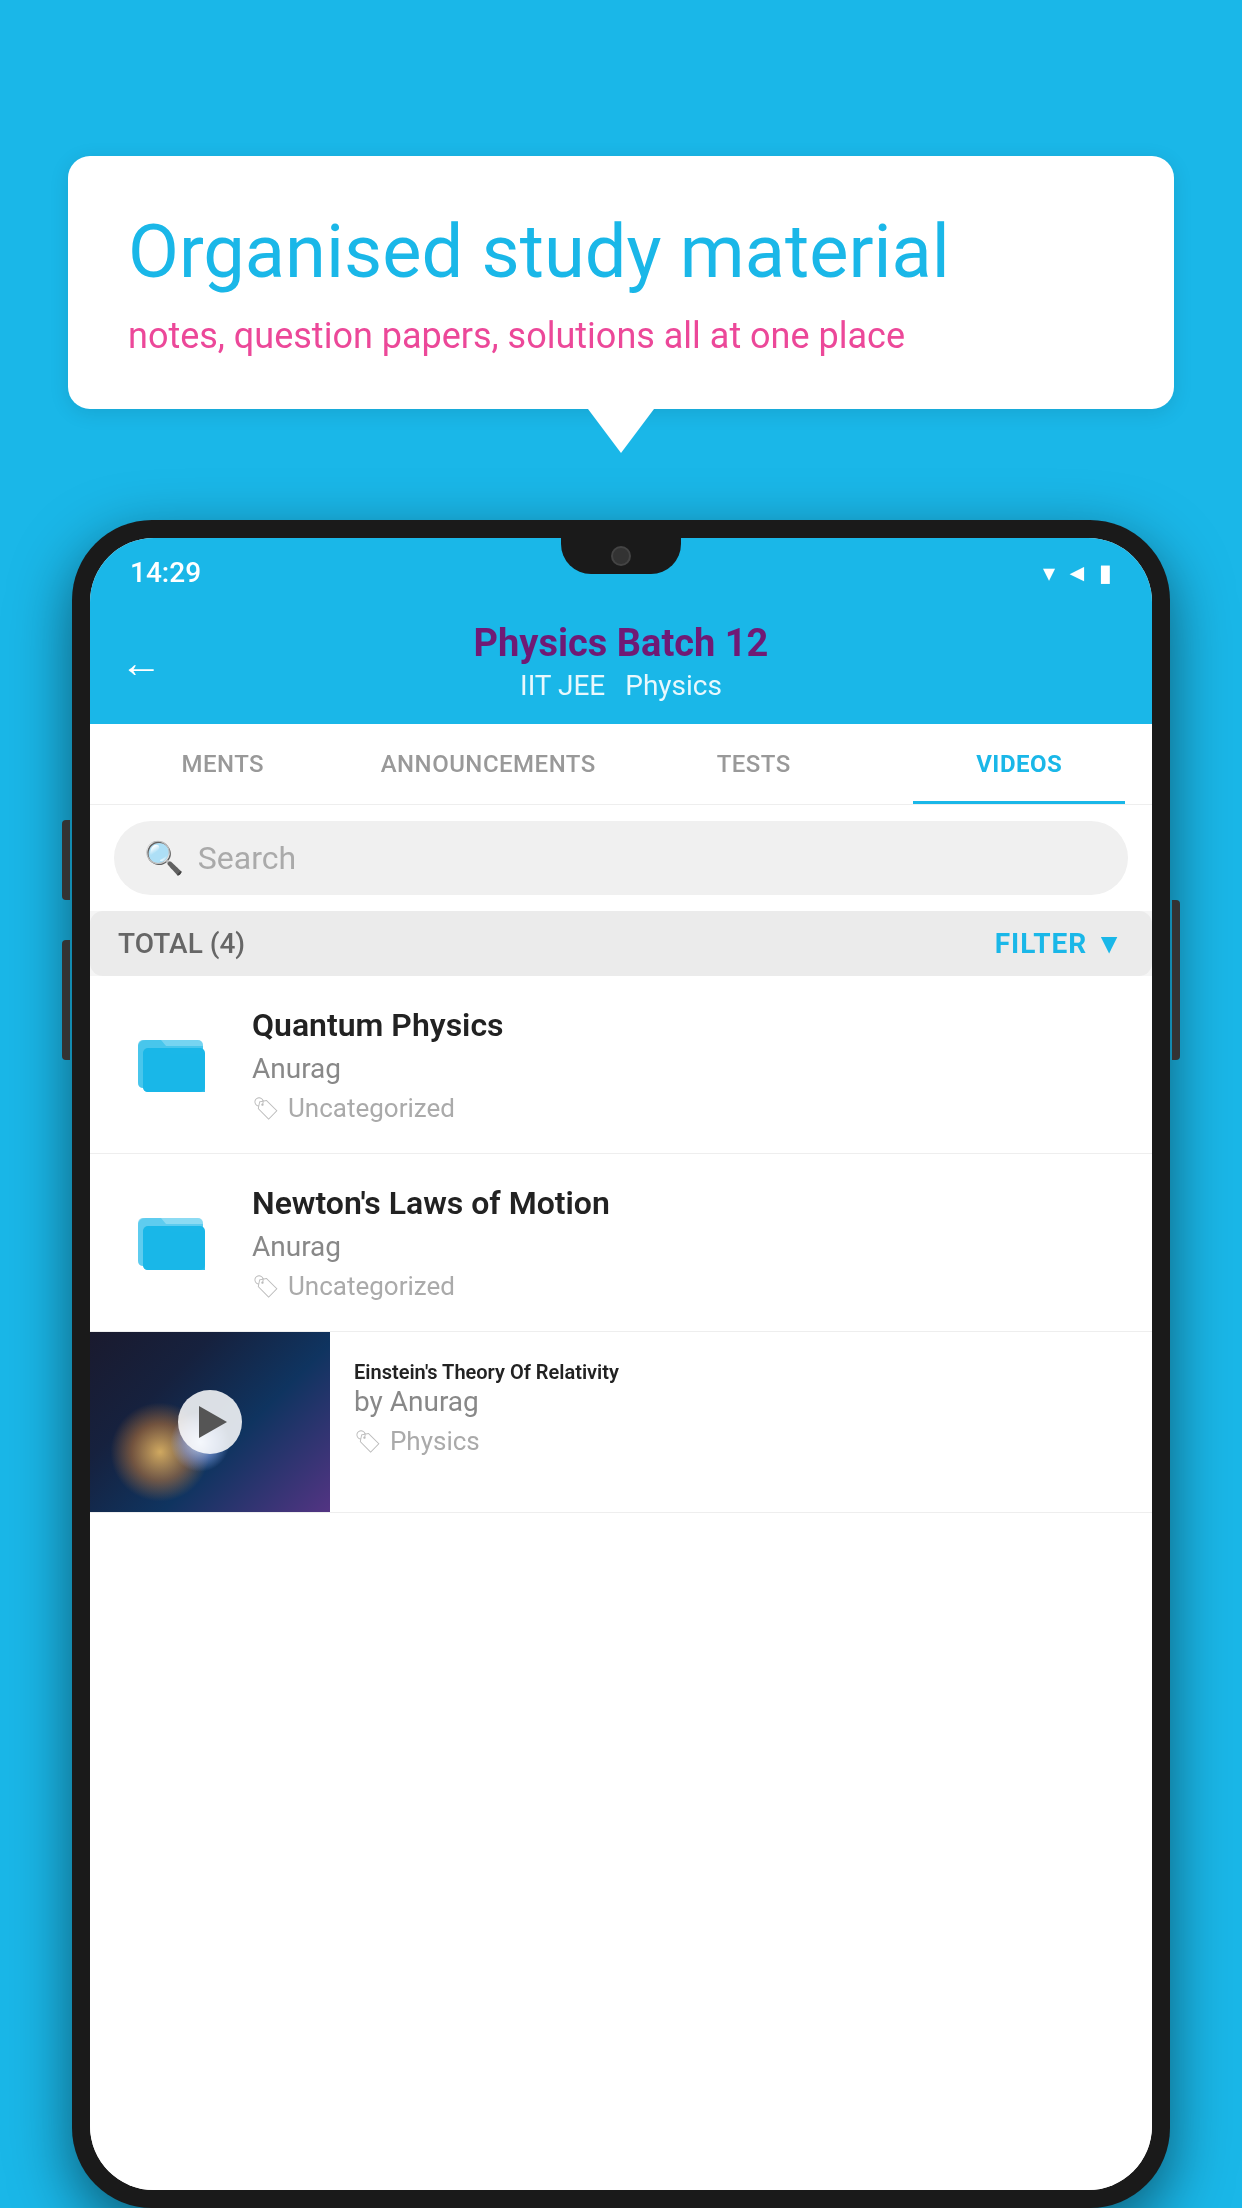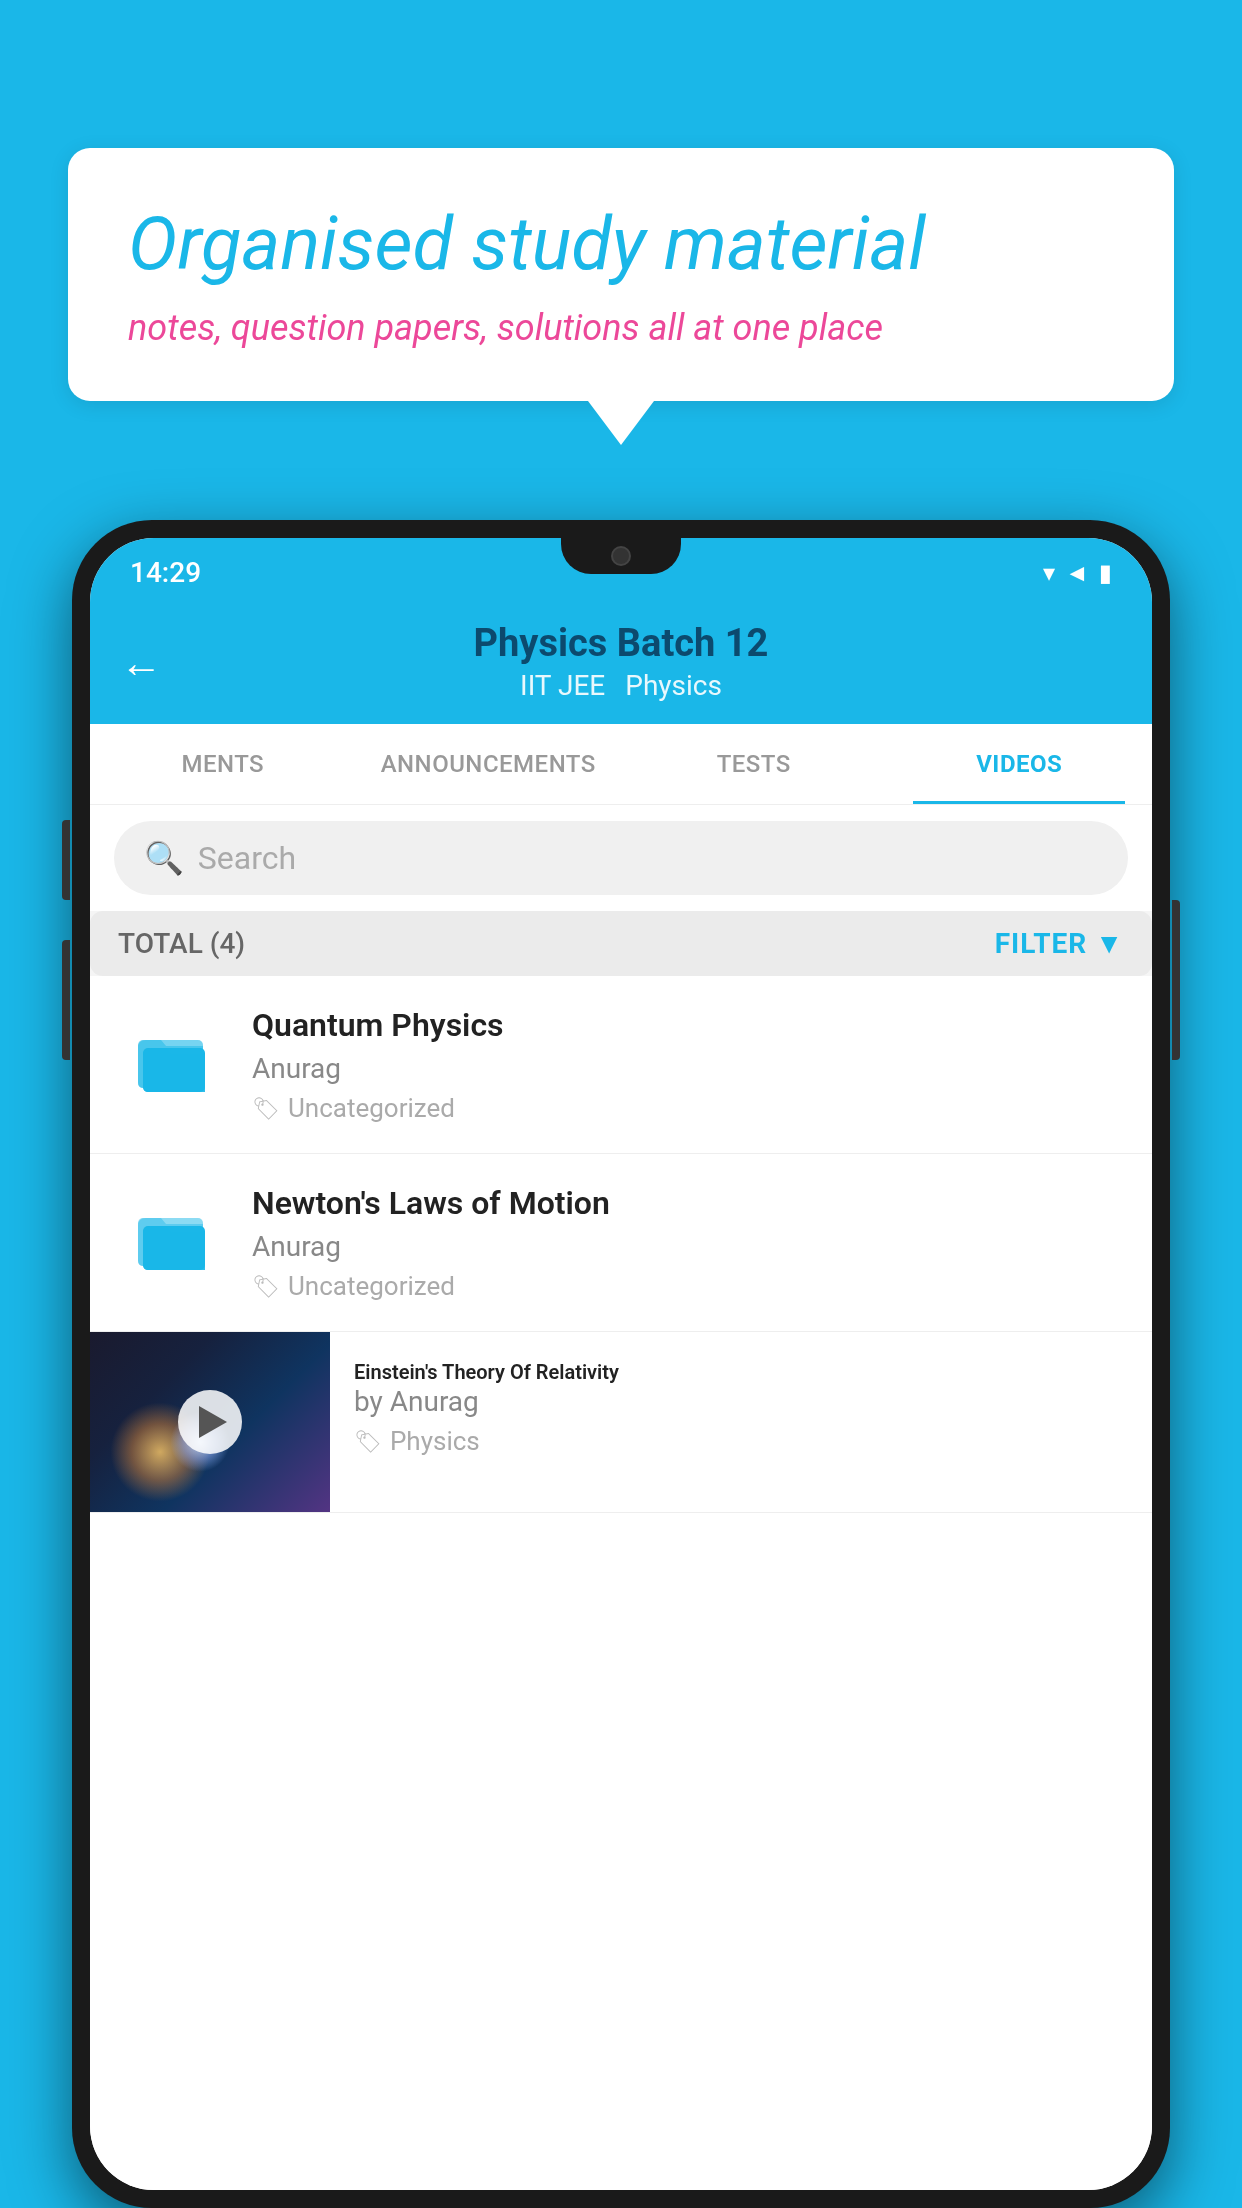--- a/index.html
+++ b/index.html
@@ -9,25 +9,24 @@
       height: 2208px;
       background-color: #1ab7e8;
       font-family: 'Roboto', Arial, sans-serif;
       overflow: hidden;
       position: relative;
     }
 
     
     .speech-bubble-container {
       position: absolute;
-      top: 148px;
+      top: 156px;
       left: 68px;
       right: 68px;
       z-index: 10;
-      font-style: italic;
     }
 
     .speech-bubble {
       background: white;
       border-radius: 22px;
       padding: 52px 60px 52px 60px;
       box-shadow: 0 4px 20px rgba(0,0,0,0.1);
       position: relative;
     }
 
@@ -148,21 +147,21 @@
     .header-back {
       position: absolute;
       left: 30px;
       top: 50%;
       transform: translateY(-50%);
       color: white;
       font-size: 42px;
     }
 
     .header-title {
-      color: #0c4a6e;
+      color: #701a75;
       font-size: 38px;
       font-weight: 700;
     }
 
     .header-subtitle {
       color: rgba(255,255,255,0.9);
       font-size: 28px;
       margin-top: 4px;
       display: flex;
       gap: 20px;

